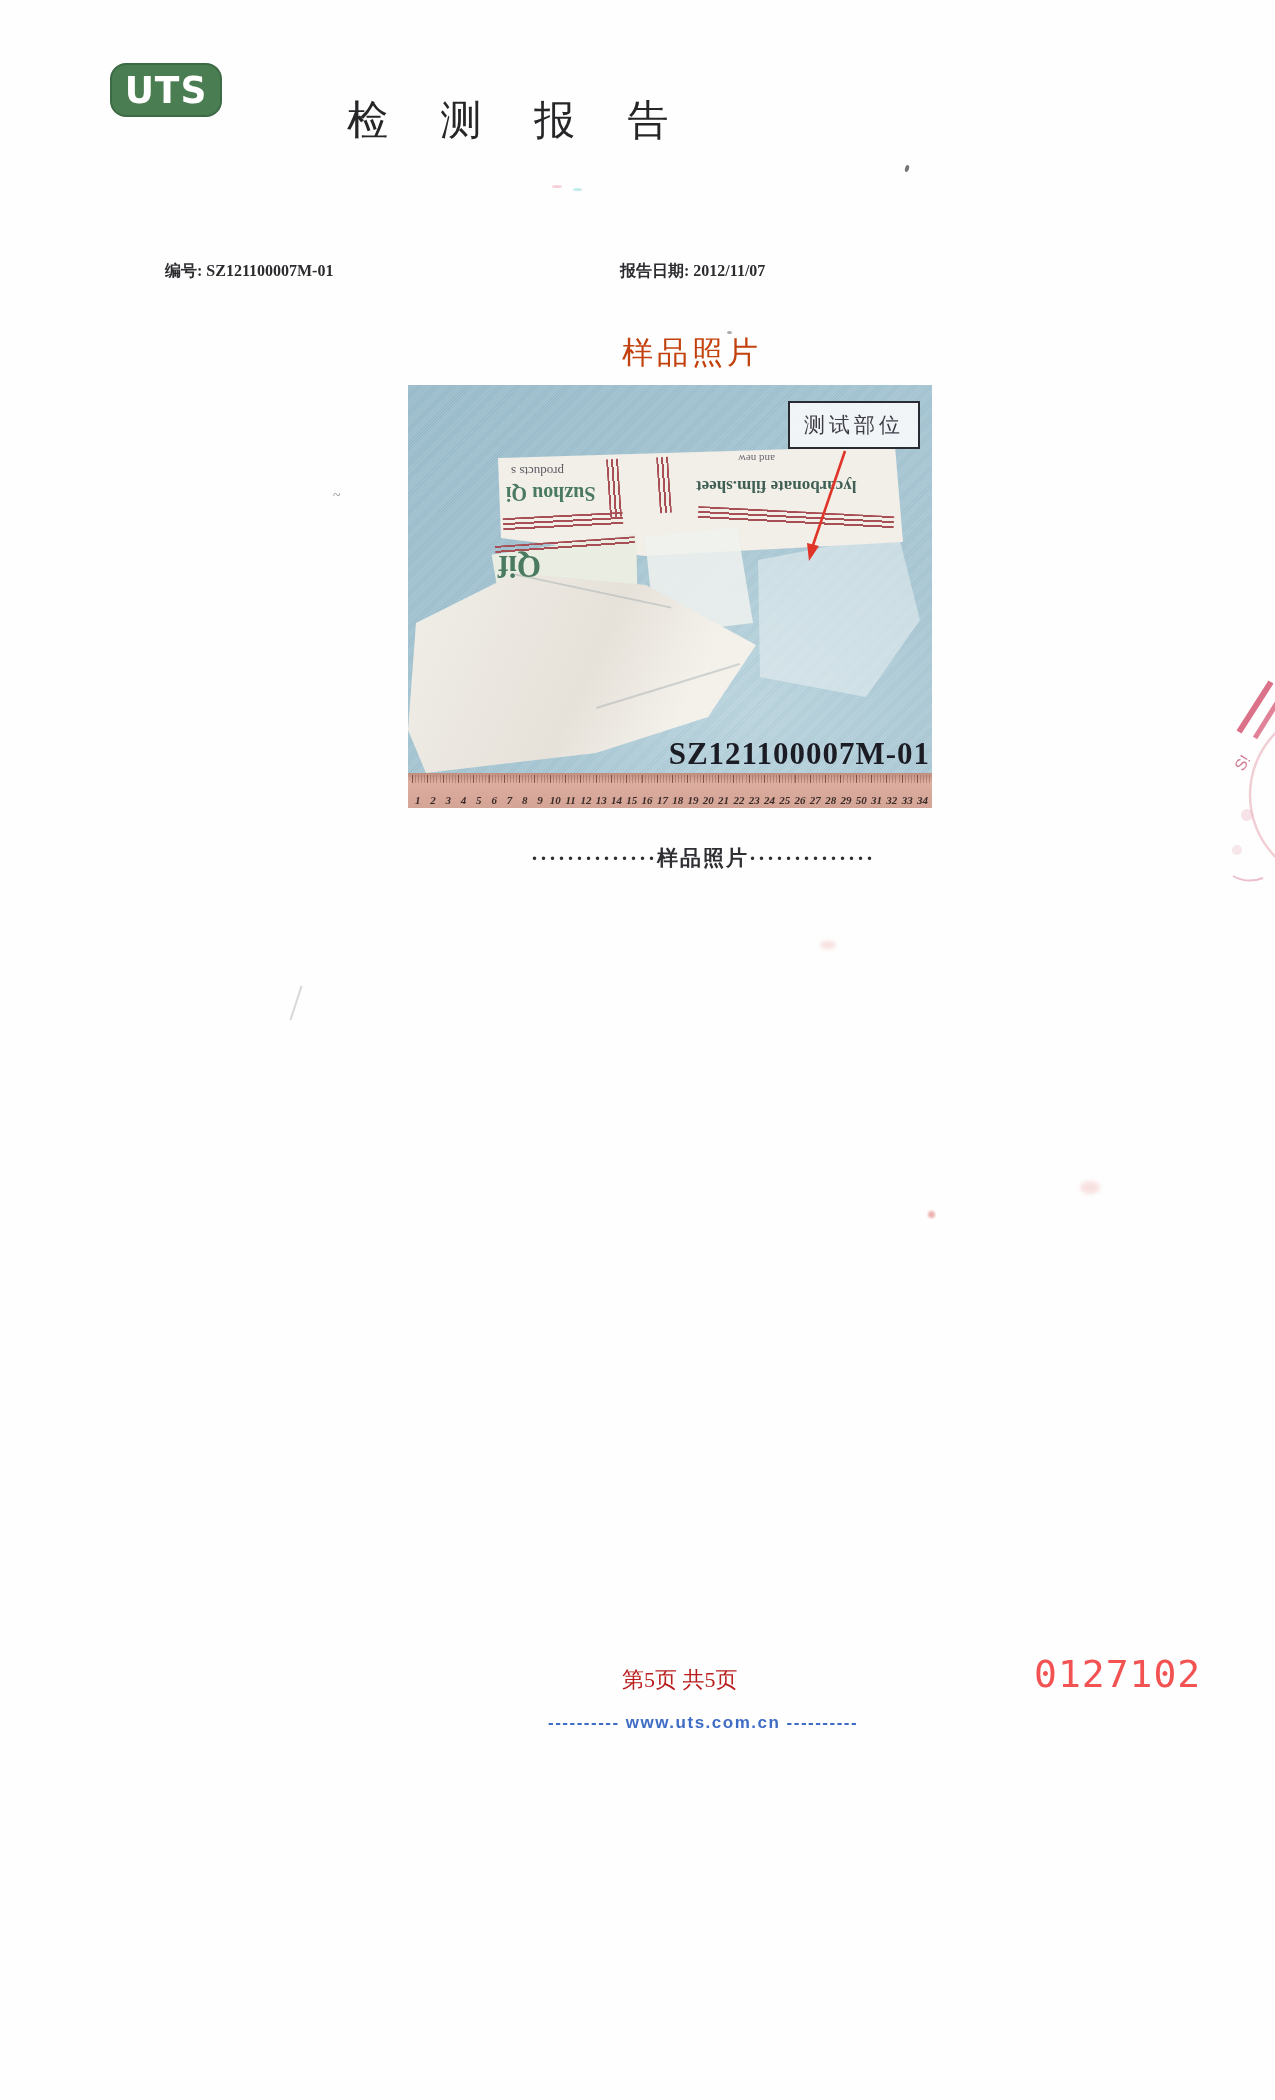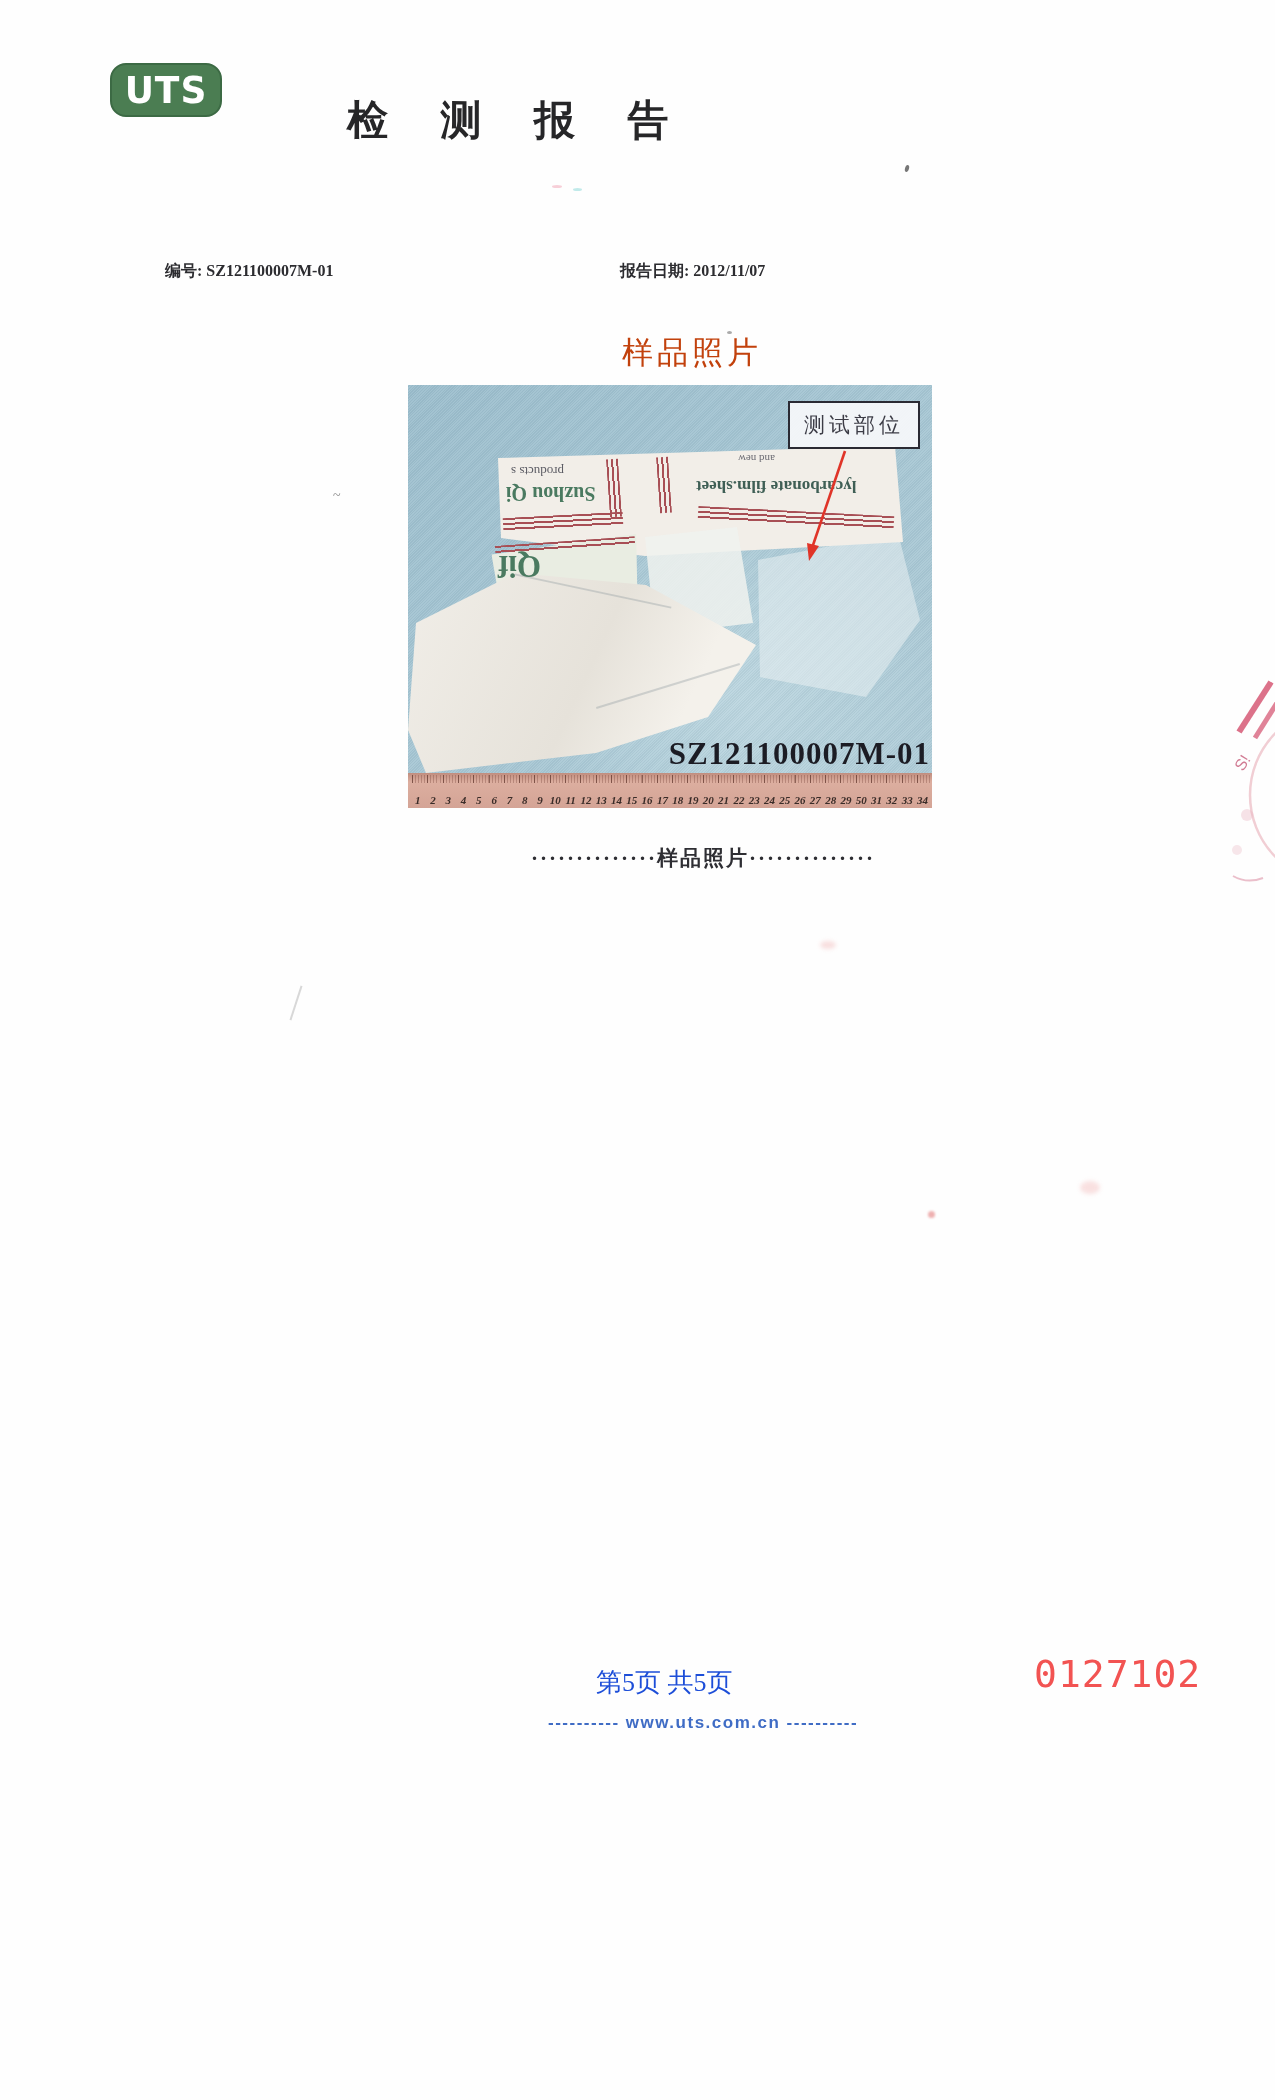--- a/index.html
+++ b/index.html
@@ -8,21 +8,21 @@
     --stripe-red:#a84f55; --bag-green:#4a7a60;
   }
   *{margin:0;padding:0;box-sizing:border-box;}
   body{background:#888;font-family:"Liberation Serif",serif;}
   .page{position:relative;width:1275px;height:2100px;background:#fefefe;margin:0 auto;overflow:hidden;}
 
   
   .logo{position:absolute;left:110px;top:63px;width:112px;height:54px;background:var(--logo-green);
         border-radius:16px;border:2px solid #3c6a44;display:flex;align-items:center;justify-content:center;}
   .logo span{font-family:"DejaVu Sans",sans-serif;font-weight:900;font-size:36px;color:#fff;letter-spacing:1px;transform:scaleY(1.02);}
-  .title{position:absolute;left:347px;top:93px;font-family:"Liberation Sans",sans-serif;font-weight:bold;
+  .title{position:absolute;left:347px;top:93px;font-family:"Liberation Sans",sans-serif;font-weight:normal;
          font-size:41px;color:#262628;letter-spacing:1.28em;white-space:nowrap;}
   .meta{position:absolute;top:261px;font-size:16px;font-weight:bold;color:#2c2c30;white-space:nowrap;}
   .meta-no{left:165px;} .meta-date{left:620px;}
   .section-title{position:absolute;left:622px;top:332px;font-size:31px;color:#c2410c;letter-spacing:4px;white-space:nowrap;}
 
   
   .photo{position:absolute;left:408px;top:385px;width:524px;height:423px;overflow:hidden;
          background:
            repeating-linear-gradient(135deg, rgba(255,255,255,.06) 0 1px, rgba(20,40,60,.04) 1px 2px),
            radial-gradient(circle at 65% 75%, #bdd7e0 0%, rgba(189,215,224,0) 45%),
@@ -70,21 +70,21 @@
          background:linear-gradient(to bottom,#c08d7e 0,#dcae9f 9px,var(--ruler-tan) 100%);}
   .ruler .ticks{position:absolute;left:4px;right:0;top:2px;height:8px;
          background:
            repeating-linear-gradient(to right, rgba(90,50,40,.6) 0 1px, transparent 1px 15.3px),
            repeating-linear-gradient(to right, rgba(120,70,60,.35) 0 1px, transparent 1px 3.06px);}
   .ruler .nums{position:absolute;left:2px;right:2px;bottom:2px;display:flex;justify-content:space-between;}
   .ruler .nums span{font-style:italic;font-weight:bold;font-size:11px;color:#3a2c28;flex:1;text-align:center;}
 
   
   .end-line{position:absolute;left:531px;top:844px;font-size:21px;color:#2e2e33;font-weight:bold;letter-spacing:2px;white-space:nowrap;}
-  .page-indicator{position:absolute;left:596px;top:1665px;font-size:26px;color:#1d4ed8;white-space:nowrap;}
+  .page-indicator{position:absolute;left:622px;top:1665px;font-size:22px;color:#b91c1c;white-space:nowrap;}
   .website{position:absolute;left:548px;top:1713px;font-family:"Liberation Sans",sans-serif;font-weight:bold;
            font-size:17px;color:var(--url-blue);letter-spacing:1.5px;white-space:nowrap;text-align:center;}
   .stamp-number{position:absolute;left:1034px;top:1652px;font-family:"DejaVu Sans Mono",monospace;
            font-size:38px;color:var(--stamp-red);letter-spacing:1px;white-space:nowrap;}
 
   
   .stamp-frag{position:absolute;left:1213px;top:680px;width:62px;height:210px;overflow:hidden;}
   .speck{position:absolute;border-radius:50%;}
   .sp1{left:905px;top:165px;width:4px;height:7px;background:#777;transform:rotate(15deg);}
   .sp2{left:727px;top:331px;width:5px;height:3px;background:#aaa;}

